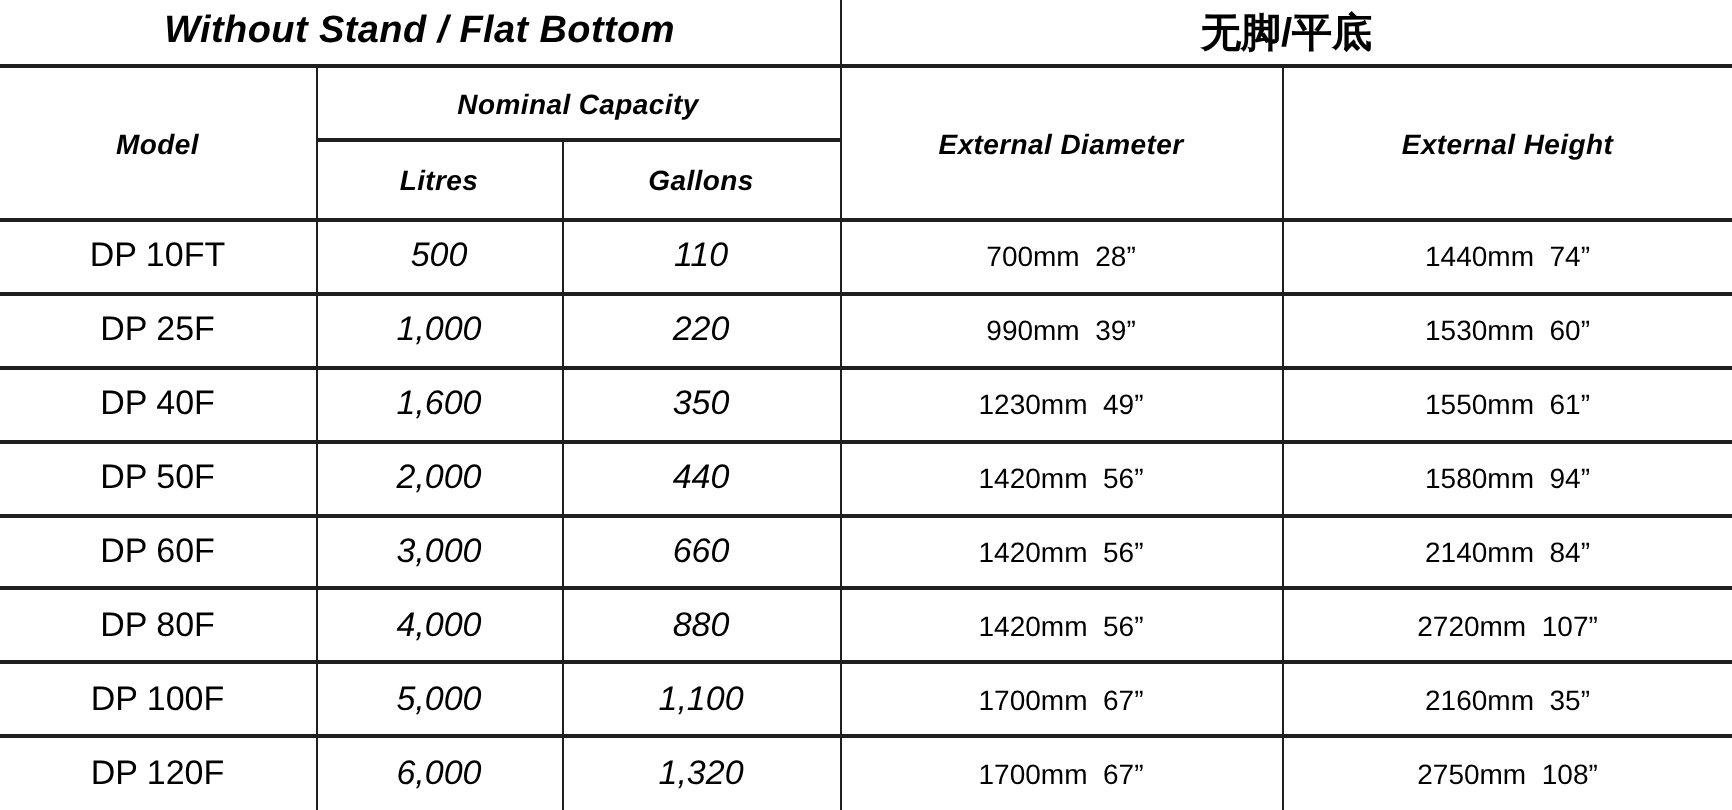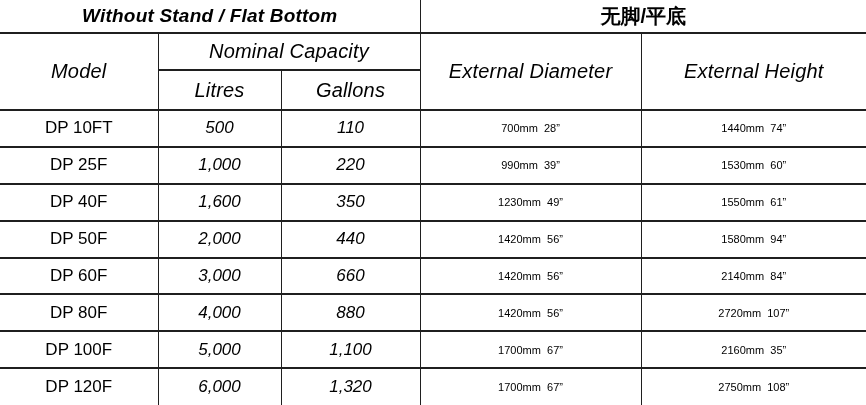--- a/index.html
+++ b/index.html
@@ -29,24 +29,24 @@
   .br{border-right:1.5px solid var(--grid-line);}
   .bb{border-bottom:2px solid var(--grid-line);}
   
   tr.r-top{height:33px;}
   tr.r-nom{height:37px;}
   tr.r-sub{height:40px;}
   tr.data-row{height:36.875px;}
   
   .title-en{font-weight:bold;font-style:italic;font-size:19px;letter-spacing:0.2px;}
   .title-cjk{font-weight:bold;font-size:20px;}
-  .colhead{font-weight:normal;font-style:italic;font-size:20px;letter-spacing:0.2px;}
+  .colhead{font-weight:bold;font-style:italic;font-size:14px;letter-spacing:0.2px;}
   .model{font-size:17px;text-align:center;}
   .num-it{font-style:italic;font-size:17px;}
-  .dim{font-size:11px;white-space:pre;}
+  .dim{font-size:14px;white-space:pre;}
 </style>
 </head>
 <body>
 
 <table class="spec">
   <colgroup>
     <col style="width:158px">
     <col style="width:123px">
     <col style="width:139px">
     <col style="width:221px">

